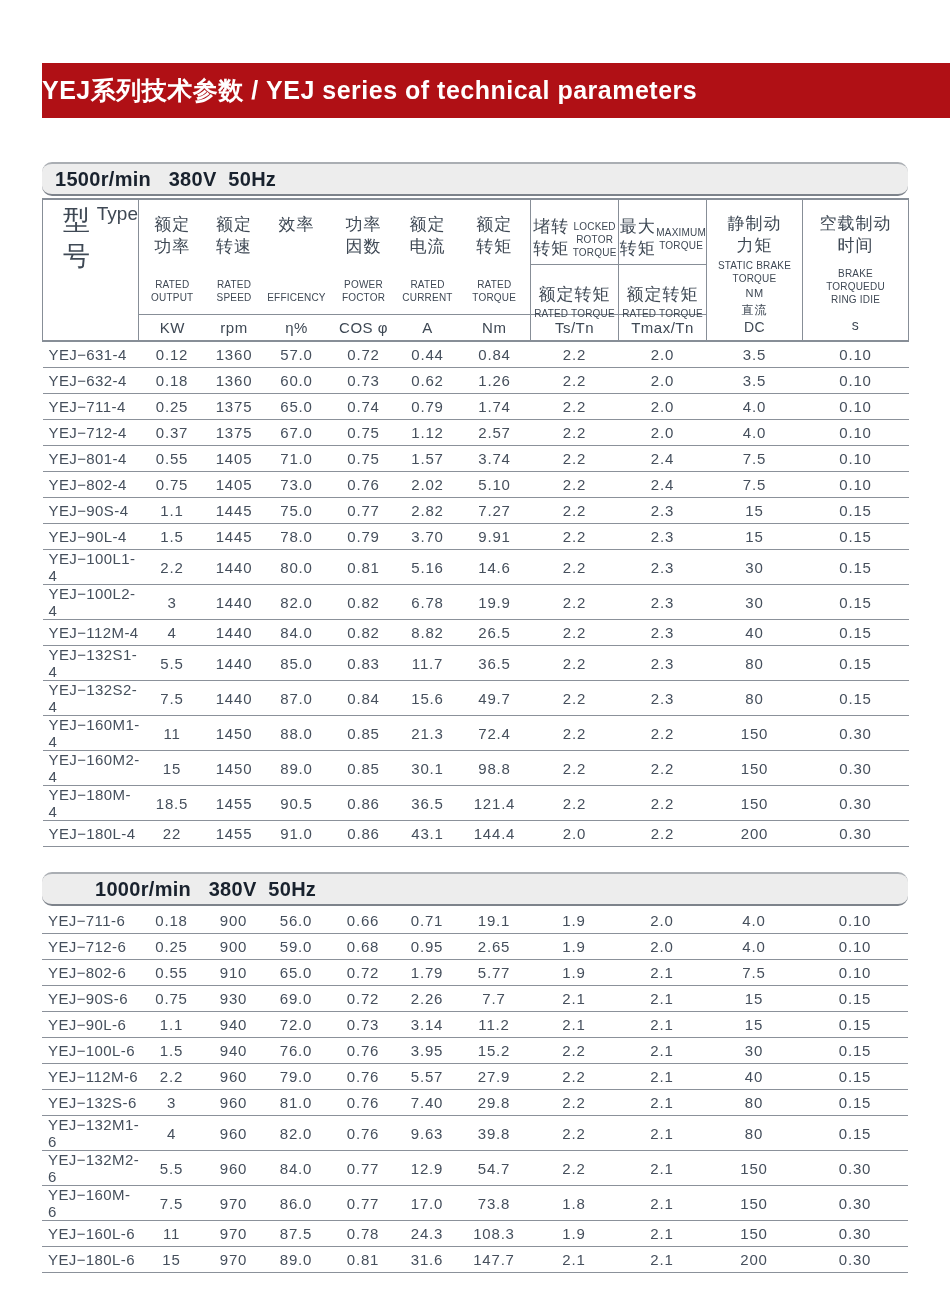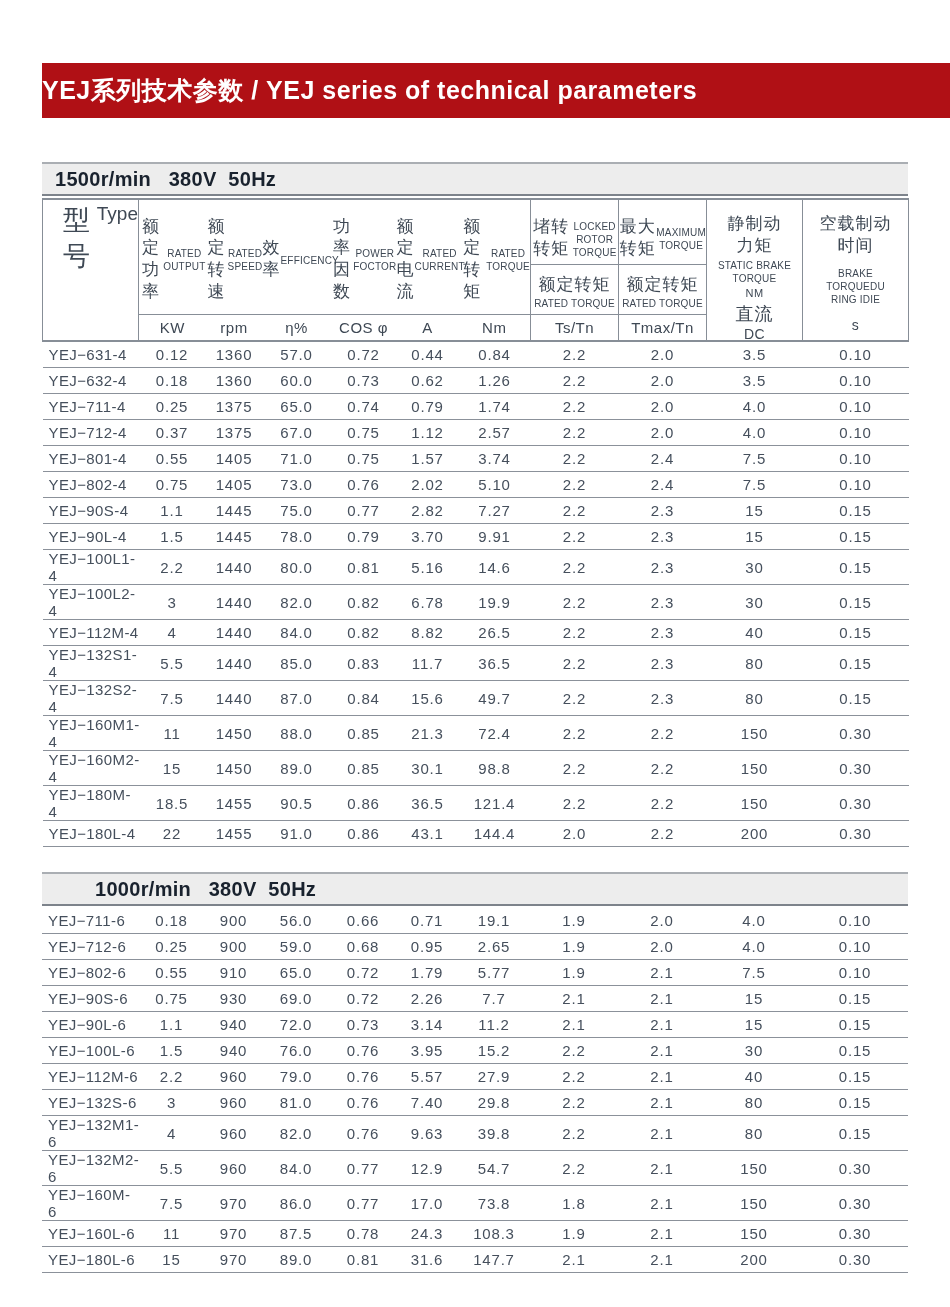--- a/index.html
+++ b/index.html
@@ -17,21 +17,21 @@
     background:#b01015;color:#ffffff;
     display:flex;align-items:center;justify-content:flex-start;
     font-size:25px;font-weight:bold;letter-spacing:0.5px;
   }
 
   
   .band{
     position:absolute;left:42px;width:866px;height:34px;box-sizing:border-box;
     background:#ededed;
     border-top:2px solid #aaaeb3;border-bottom:2px solid #7d838b;
-    display:flex;align-items:center;
+    display:flex;align-items:center;border-radius:10px;
   }
   .band-label{
     font-size:20px;font-weight:bold;color:#19222e;
     padding-left:13px;white-space:pre;letter-spacing:0.3px;
   }
   #band-1500{top:162px;}
   #band-1000{top:872px;padding-left:40px;}
 
   
   table.ptable{
@@ -54,34 +54,34 @@
   .unitsB{border-bottom:1.5px solid #878e97;}   
   .hbB{border-bottom:2px solid #878e97;}        
 
   .typecell{vertical-align:middle;}
   .type-inner{display:flex;flex-direction:row;justify-content:center;
     align-items:flex-start;padding-left:20px;height:136px;box-sizing:border-box;}
   .type-cn{font-size:27px;color:#3e4854;letter-spacing:2px;}
   .type-en{font-size:19px;color:#3e4854;margin-top:1px;}
 
   .hcol{vertical-align:top;text-align:center;color:#3e4854;}
-  .stack2{height:113px;box-sizing:border-box;display:flex;
+  .stack2{height:113px;box-sizing:border-box;display:flex;flex-direction:column;
     justify-content:space-between;align-items:center;padding:14px 0 9px;}
   .stack1{height:63px;box-sizing:border-box;display:flex;flex-direction:row;
     align-items:center;padding-top:13px;}
   .stackSub{height:48px;box-sizing:border-box;display:flex;flex-direction:column;
-    align-items:center;padding-top:9px;}
+    align-items:center;padding-top:19px;}
   .stack3{height:138px;box-sizing:border-box;display:flex;flex-direction:column;
     align-items:center;padding-top:13px;}
 
   .cn{font-size:17px;line-height:1.28;white-space:pre-line;letter-spacing:1px;}
   .en{font-size:10px;line-height:1.3;white-space:pre-line;letter-spacing:0.2px;margin-top:2px;}
   .en.gap{margin-top:10px;}
   .mid{font-size:11px;margin-top:2px;letter-spacing:0.4px;}
-  .cn2{font-size:18px;margin-top:3px;letter-spacing:1px;}
+  .cn2{font-size:12px;margin-top:3px;letter-spacing:1px;}
   .bottom-unit{font-size:14px;margin-top:auto;padding-bottom:5px;letter-spacing:0.5px;}
 
   td.unit{
     text-align:center;vertical-align:middle;font-size:15px;color:#3e4854;
     letter-spacing:0.5px;
   }
 
   
   tbody td{
     height:25px;border-bottom:1.5px solid #8b919a;

